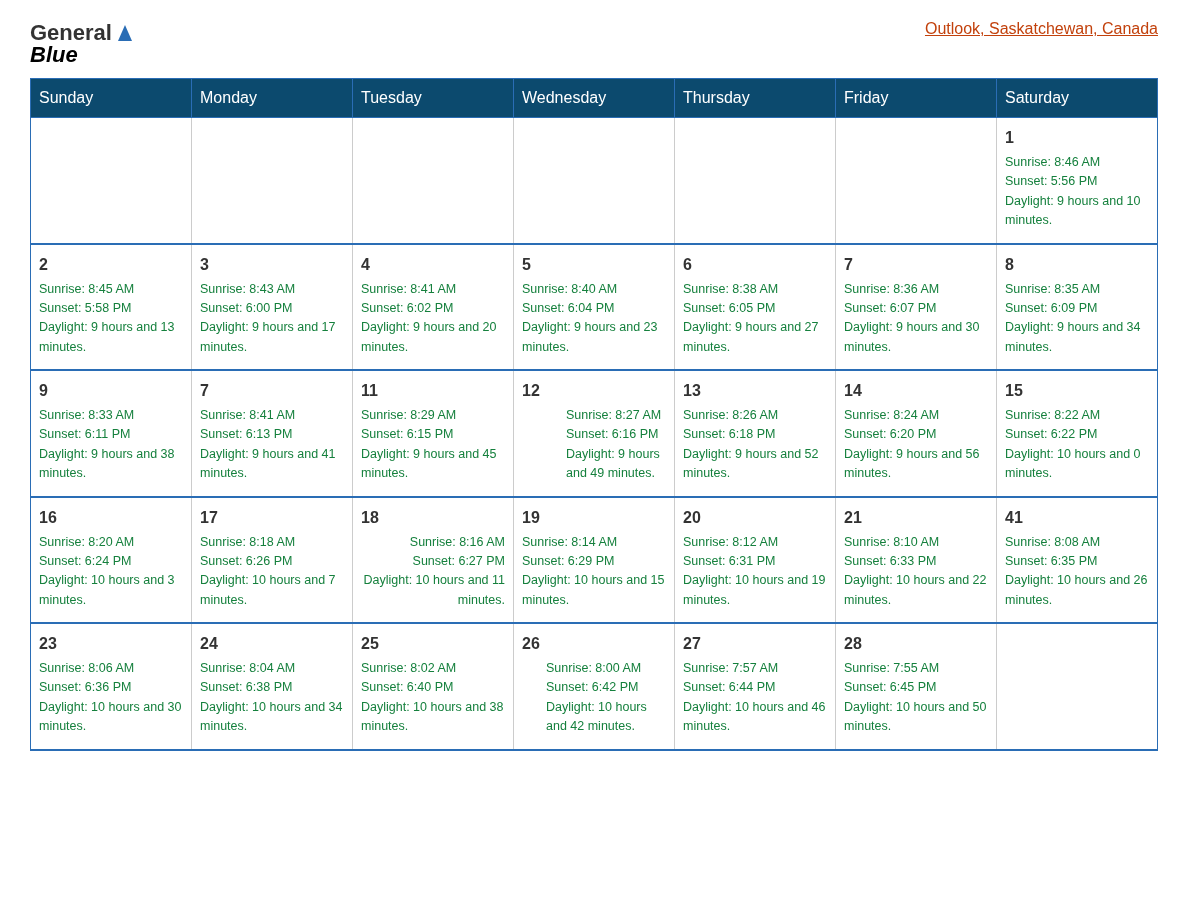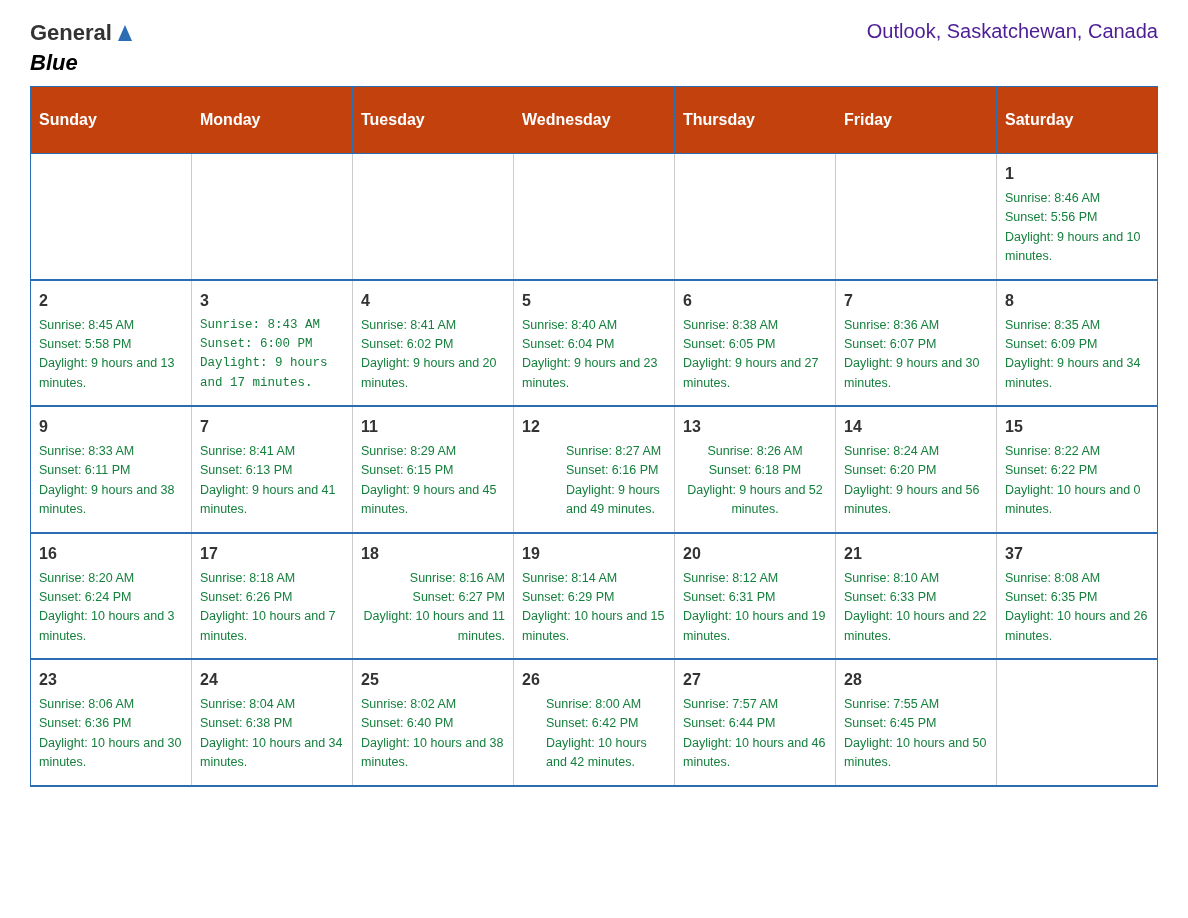--- a/index.html
+++ b/index.html
@@ -29,36 +29,37 @@
     .title-block {
       text-align: right;
     }
     .title-block h1 {
       font-size: 42px;
       font-weight: bold;
       color: #222;
       line-height: 1.1;
     }
     .title-block h2 {
-      font-size: 20px;
+      font-size: 16px;
       font-weight: normal;
-      color: #4c1d95;
+      color: #c2410c;
+      text-decoration: underline;
     }
     table {
       width: 100%;
       border-collapse: collapse;
       table-layout: fixed;
     }
     thead tr th {
-      background-color: #c2410c;
+      background-color: #0c4a6e;
       color: #fff;
-      padding: 24px 8px;
+      padding: 10px 8px;
       text-align: left;
       font-size: 16px;
-      font-weight: bold;
+      font-weight: normal;
       border: 1px solid #2a6db5;
     }
     tbody tr {
       border-bottom: 2px solid #2a6db5;
     }
     tbody tr td {
       vertical-align: top;
       padding: 8px 8px 12px 8px;
       border-left: 1px solid #ccc;
       border-right: 1px solid #ccc;
@@ -81,21 +82,20 @@
     }
     .day-info {
       font-size: 12.5px;
       color: #15803d;
       line-height: 1.55;
     }
     .logo-wrapper {
       display: flex;
       flex-direction: column;
       align-items: flex-start;
-      gap: 8px;
     }
     .logo-row1 {
       display: flex;
       align-items: center;
     }
     .logo-row2 {
       display: flex;
       align-items: center;
       margin-top: -4px;
     }
@@ -149,21 +149,21 @@
       </tr>
       <tr>
         <td>
           <span class="day-num">2</span>
           <div class="day-info" style="white-space: pre-line;">Sunrise: 8:45 AM
 Sunset: 5:58 PM
 Daylight: 9 hours and 13 minutes.</div>
         </td>
         <td>
           <span class="day-num">3</span>
-          <div class="day-info" style="white-space: pre-line; font-family: Liberation Mono, monospace;">Sunrise: 8:43 AM
+          <div class="day-info" style="white-space: pre-line;">Sunrise: 8:43 AM
 Sunset: 6:00 PM
 Daylight: 9 hours and 17 minutes.</div>
         </td>
         <td>
           <span class="day-num">4</span>
           <div class="day-info" style="white-space: pre-line;">Sunrise: 8:41 AM
 Sunset: 6:02 PM
 Daylight: 9 hours and 20 minutes.</div>
         </td>
         <td>
@@ -211,21 +211,21 @@
 Daylight: 9 hours and 45 minutes.</div>
         </td>
         <td>
           <span class="day-num">12</span>
           <div class="day-info" style="white-space: pre-line; margin-left: 44px;">Sunrise: 8:27 AM
 Sunset: 6:16 PM
 Daylight: 9 hours and 49 minutes.</div>
         </td>
         <td>
           <span class="day-num">13</span>
-          <div class="day-info" style="white-space: pre-line; text-align: center;">Sunrise: 8:26 AM
+          <div class="day-info" style="white-space: pre-line;">Sunrise: 8:26 AM
 Sunset: 6:18 PM
 Daylight: 9 hours and 52 minutes.</div>
         </td>
         <td>
           <span class="day-num">14</span>
           <div class="day-info" style="white-space: pre-line;">Sunrise: 8:24 AM
 Sunset: 6:20 PM
 Daylight: 9 hours and 56 minutes.</div>
         </td>
         <td>
@@ -266,21 +266,21 @@
 Sunset: 6:31 PM
 Daylight: 10 hours and 19 minutes.</div>
         </td>
         <td>
           <span class="day-num">21</span>
           <div class="day-info" style="white-space: pre-line;">Sunrise: 8:10 AM
 Sunset: 6:33 PM
 Daylight: 10 hours and 22 minutes.</div>
         </td>
         <td>
-          <span class="day-num">37</span>
+          <span class="day-num">41</span>
           <div class="day-info" style="white-space: pre-line;">Sunrise: 8:08 AM
 Sunset: 6:35 PM
 Daylight: 10 hours and 26 minutes.</div>
         </td>
       </tr>
       <tr>
         <td>
           <span class="day-num">23</span>
           <div class="day-info" style="white-space: pre-line;">Sunrise: 8:06 AM
 Sunset: 6:36 PM

